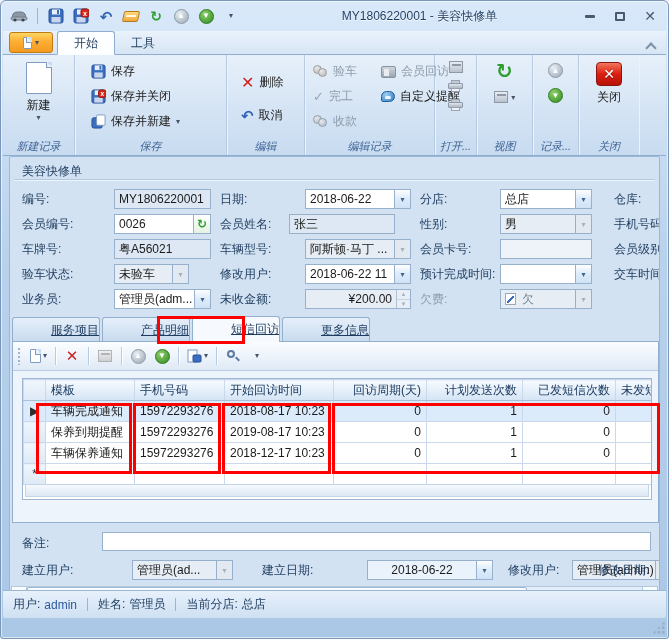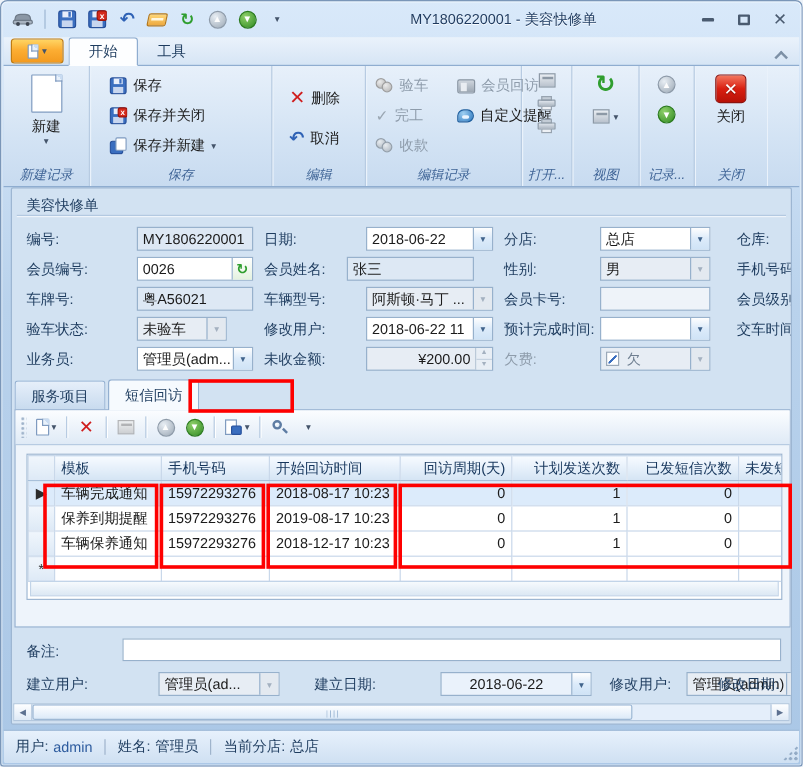--- a/index.html
+++ b/index.html
@@ -108,22 +108,22 @@
   .greenref { width:17px; display:flex; align-items:center; justify-content:center; border-left:1px solid #97b1cc;
     background:linear-gradient(#fff,#e4f2e0); color:#2f9e2f; font-weight:bold; font-size:12px; }
   .owe-ic { width:11px; height:12px; background:#fff; border:1px solid #9aa8b8; margin:3px 2px 0 4px;
     position:relative; display:inline-block; }
   .owe-ic::after { content:""; position:absolute; left:1px; top:2px; width:7px; height:7px;
     background:linear-gradient(135deg,transparent 40%,#3a6ebf 40%,#3a6ebf 60%,transparent 60%); }
   .ffield.dis .val { color:#6f7f91; }
 
   
   .dtabs { position:absolute; left:2px; top:160px; right:0; height:25px; display:flex; align-items:flex-end; }
-  .dtab { width:76px; text-align:center; padding:4px 0 3px; color:#1e3c5f;
-    background:linear-gradient(#e6effa,#c7daee); border:1px solid #93afd0; border-bottom:none; border-radius:3px 3px 0 0; margin-right:2px; }
+  .dtab { width:88px; text-align:right; padding:4px 0 3px; color:#1e3c5f;
+    background:linear-gradient(#e6effa,#c7daee); border:1px solid #93afd0; border-bottom:none; border-radius:3px 3px 0 0; margin-right:2px;text-decoration:underline; }
   .dtab.active { background:#f6fafe; padding-bottom:4px; position:relative; z-index:2; }
 
   
   .tpanel { position:absolute; left:2px; right:0px; top:184px; height:182px;
     border:1px solid #93afd0; background:#eef4fb; }
   .gtoolbar { height:29px; display:flex; align-items:center; gap:4px; padding:0 4px;
     background:linear-gradient(#fbfdff,#dfeaf6); border-bottom:1px solid #b7cbe2; }
   .gt-handle { width:5px; height:18px; margin-right:2px;
     background-image:radial-gradient(#9fb3ca 1px,transparent 1.3px); background-size:4px 4px; }
   .gtbtn { min-width:20px; height:20px; display:flex; align-items:center; justify-content:center; gap:2px; padding:0 2px; border-radius:2px; }
@@ -150,21 +150,21 @@
   
   .hscroll { position:absolute; left:1px; right:1px; bottom:2px; height:15px; background:#e4eefa; border:1px solid #b3c7dd; display:flex; }
   .hs-btn { width:15px; display:flex; align-items:center; justify-content:center; font-size:7px; color:#5d7190; background:linear-gradient(#fdfeff,#dfeaf6); border-right:1px solid #b3c7dd; }
   .hs-btn.right { border-right:none; border-left:1px solid #b3c7dd; }
   .hs-thumb { width:500px; background:linear-gradient(#fdfeff,#dceaf8); border:1px solid #9db8d4; border-radius:2px; margin:0; position:relative; }
   .hs-thumb::after { content:""; position:absolute; left:50%; top:4px; margin-left:-5px; width:10px; height:6px;
     background-image:linear-gradient(90deg,#9db8d4 1px,transparent 1px); background-size:3px 100%; }
   .hs-track { flex:1; }
 
   
-  .statusbar { position:absolute; left:2px; right:2px; bottom:2px; height:28px;
+  .statusbar { position:absolute; left:2px; right:2px; bottom:20px; height:28px;
     background:linear-gradient(#e7f1fc,#cfe0f2); border-top:1px solid #9db6d2; border-radius:0 0 2px 2px;
     display:flex; align-items:center; padding:0 10px; color:#1e3c5f; }
   .sb-sep { width:1px; height:13px; background:#9fb4cc; margin:0 10px; }
   .sb-user { color:#2d5b9e; margin-left:4px; }
   .sb-val { margin-left:4px; }
   .resize-grip { position:absolute; right:3px; bottom:4px; width:13px; height:13px;
     background-image:radial-gradient(#93abc6 1.2px,transparent 1.4px); background-size:4.5px 4.5px;
     clip-path:polygon(100% 0,100% 100%,0 100%); }
 
   
@@ -465,21 +465,23 @@
       <span class="flabel" style="left:410px; top:132px; color:#8e9cab">欠费:</span>
       <div class="ffield dis" style="left:490px; top:132px; width:92px">
           <span class="owe-ic"></span>
           <span class="val">欠</span>
           <span class="arr dis">▾</span>
         </div>
     </div>
 
     <div class="dtabs">
       <div class="dtab">服务项目</div>
+      <div class="dtab">产品明细</div>
       <div class="dtab active">短信回访</div>
+      <div class="dtab">更多信息</div>
     </div>
 
     <div class="tpanel">
       <div class="gtoolbar">
         <span class="gt-handle"></span>
         <span class="gtbtn">
             <span class="page-ic" style="width:11px;height:14px"></span>
             <span class="dd-arrow">▾</span>
           </span>
         <span class="gt-sep"></span>

